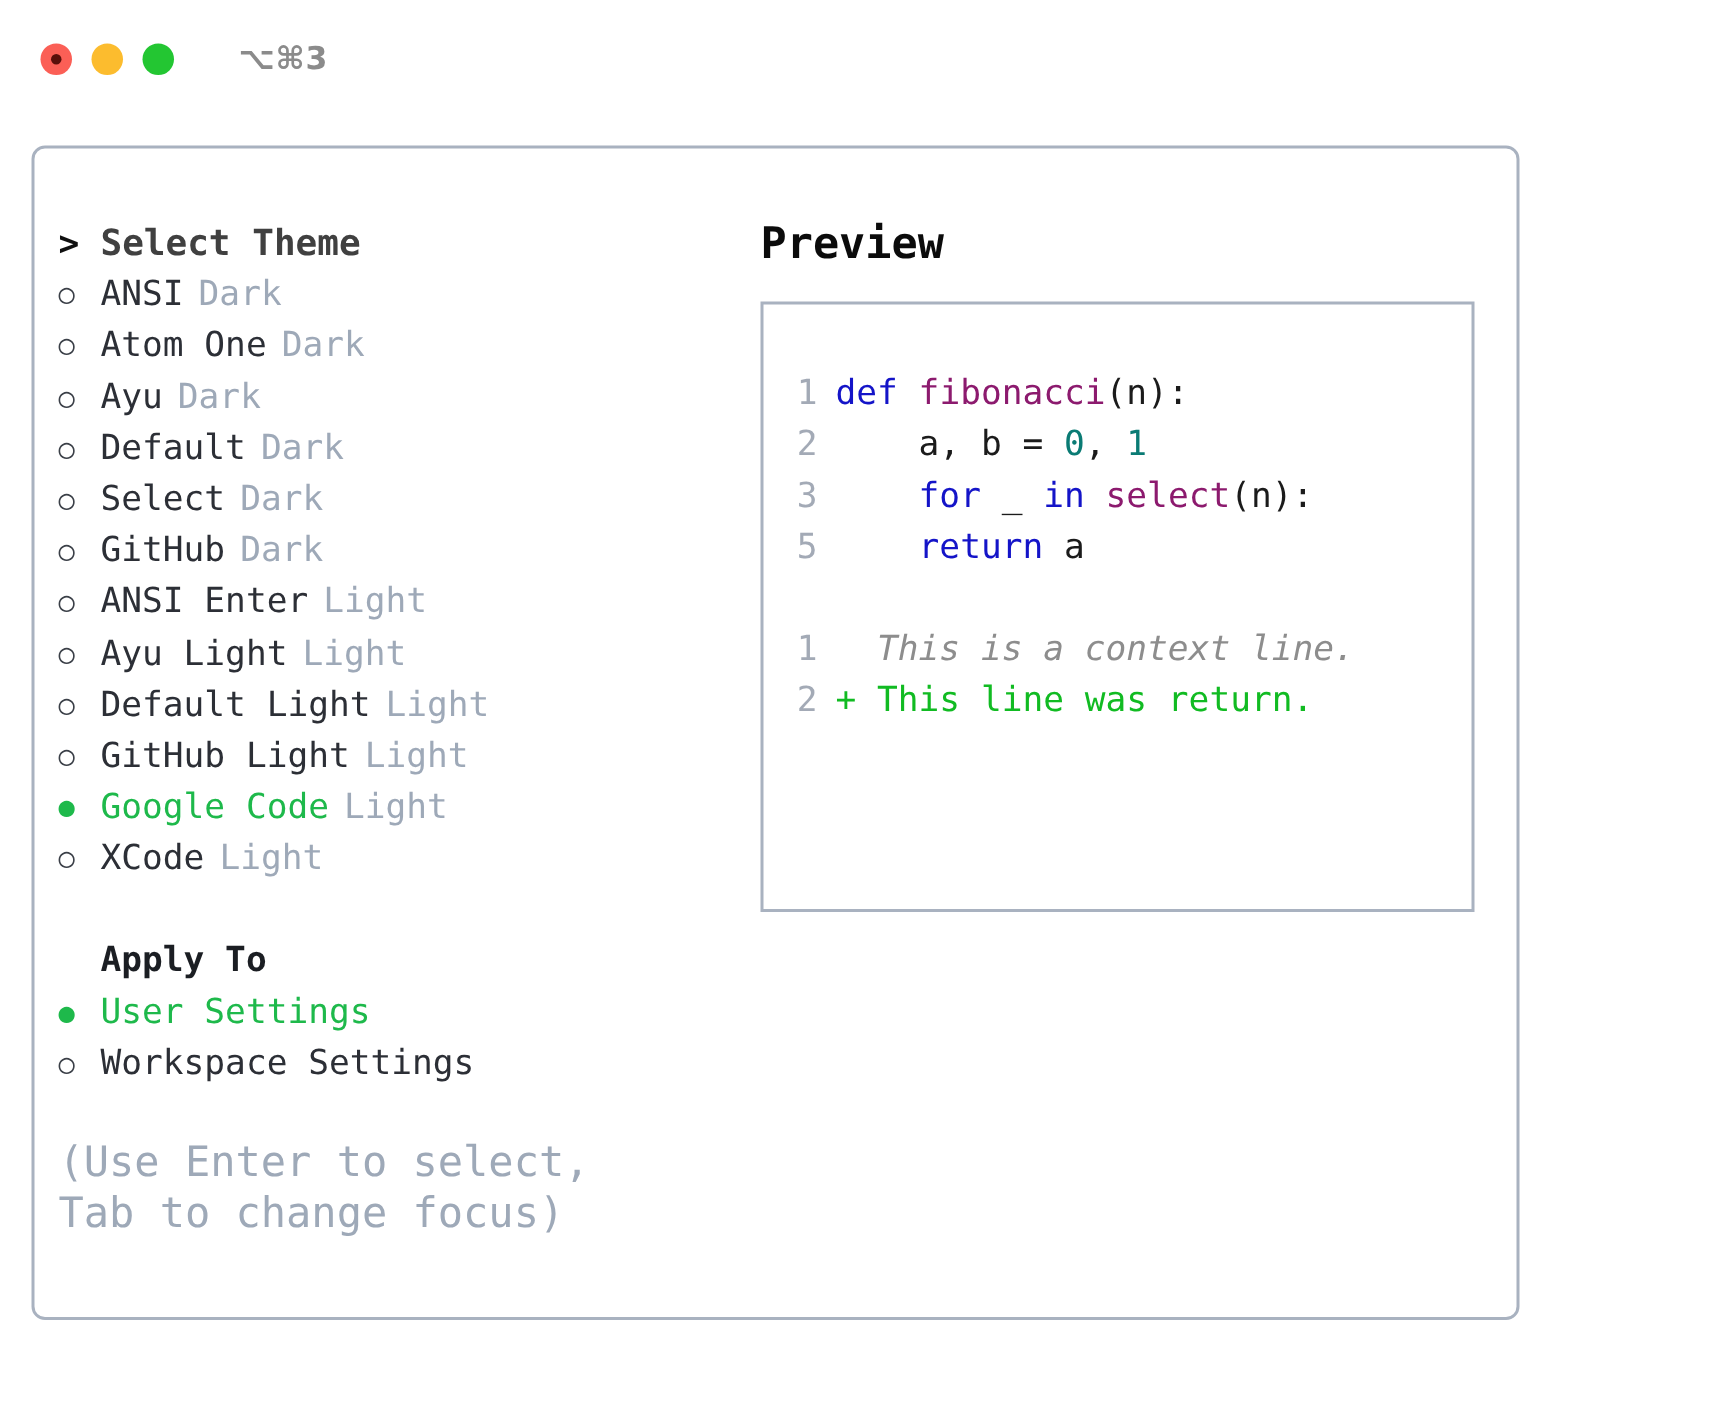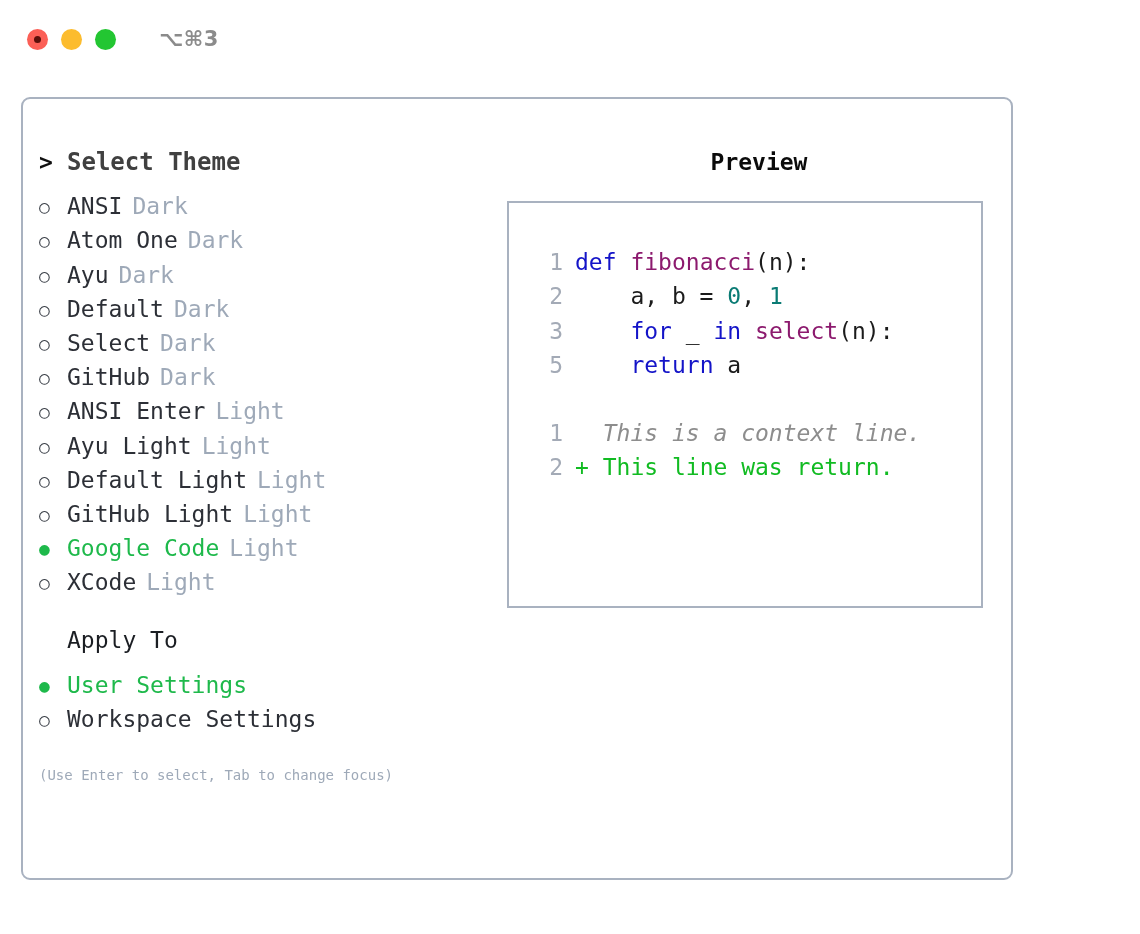--- a/index.html
+++ b/index.html
@@ -127,62 +127,62 @@
     font-size: 18px;
     position: relative;
     top: -1px;
   }
 
   .list-header {
     font-weight: 700;
     color: #404040;
     font-size: 24px;
   }
-  .item-label { color: #2c2f36; margin-top: 10px; }
+  .item-label { color: #2c2f36; }
   .item-label.selected { color: #1eb94b; }
   .item-variant {
     color: #9ea9b8;
     margin-left: 10px;
   }
 
   #apply-section { margin-top: 34px; }
   .section-title {
     color: #1b1e23;
     font-size: 23px;
+    font-weight: bold;
   }
 
   #hint-text {
     margin-top: 32px;
     width: 408px;
     color: #9ea9b8;
-    font-size: 14px;
+    font-size: 28px;
     line-height: 34px;
   }
 
   
   #preview-column {
     flex: 1;
     padding-left: 18px;
     box-sizing: border-box;
   }
   #preview-title {
-    font-size: 23px;
+    font-size: 29px;
     font-weight: 700;
     color: #0b0b0b;
     line-height: 34.2px;
-    text-align: center;
   }
   #preview-box {
     margin-top: 22px;
     width: 476px;
     height: 407px;
     border: 2px solid #a9b2c0;
     box-sizing: border-box;
     background: #ffffff;
-    padding: 42px 0 0 28px;
+    padding: 42px 0 0 10px;
   }
   .code-line {
     font-size: 23px;
     line-height: 34.2px;
     white-space: pre;
     height: 34.2px;
   }
   .ln {
     display: inline-block;
     width: 26px;

